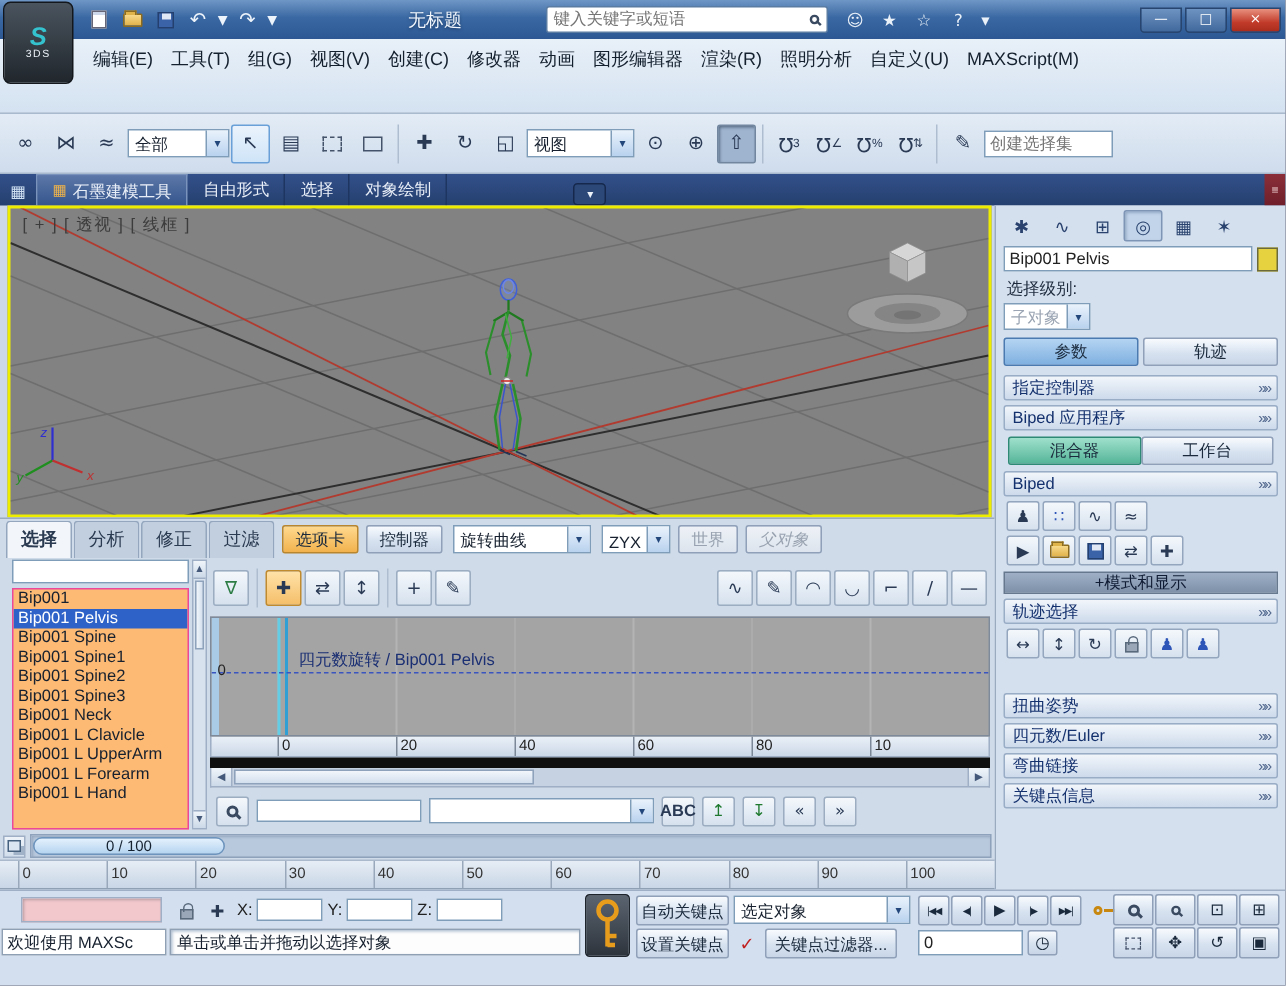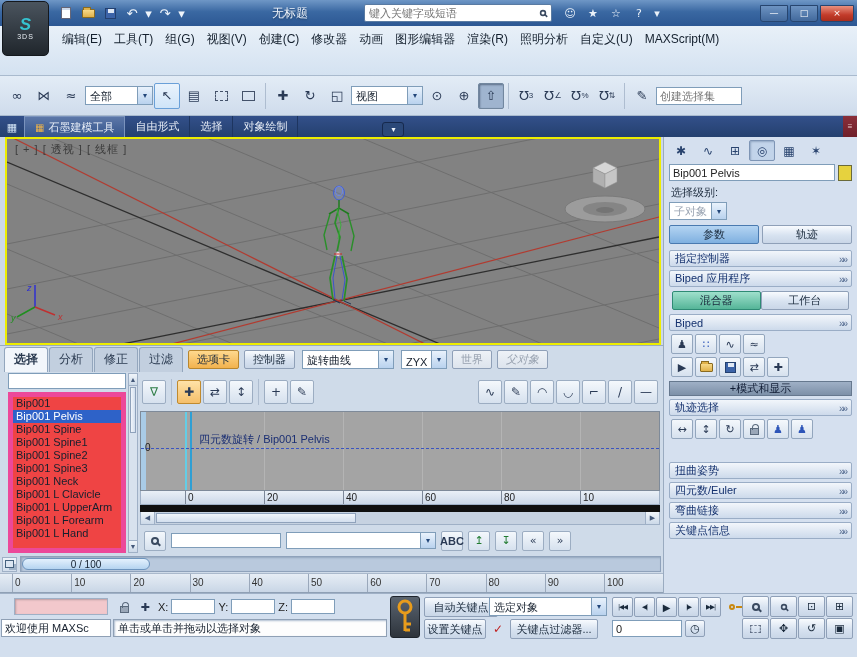--- a/index.html
+++ b/index.html
@@ -127,21 +127,21 @@
 .motion{left:0;top:345px;width:663px;height:210px;background:#cfdbe9;border-top:1px solid #9aabc0}
 .m-tabs{display:flex;align-items:center;height:24px;padding:2px 4px 0;gap:1px}
 .m-tab-item{padding:3px 9px 4px;font-size:12px;background:#c2cfdf;border:1px solid #93a6bd;border-bottom:none;border-radius:3px 3px 0 0;color:#2a3a50}
 .m-tab-item.sel{background:#f2f6fb;font-weight:bold}
 .m-tabs .btn{height:19px;padding:0 8px;margin-left:4px}
 .m-tabs .btn.amber{background:linear-gradient(#ffd98e,#f2b24e);border-color:#b8862e}
 .m-tabs .combo{margin-left:6px}
 .m-body{display:flex;height:186px}
 .m-left{width:170px;padding:3px 2px 3px 8px;display:flex;flex-direction:column;gap:3px}
 .m-filter{height:16px;width:100%}
-.mlist{flex:1;background:#ef4444;border:5px solid #ec4899;overflow:hidden;font-size:11px;line-height:13px}
+.mlist{flex:1;background:#fdba74;border:1px solid #ec4899;overflow:hidden;font-size:11px;line-height:13px}
 .mlist span{display:block;padding:0 3px;white-space:nowrap}
 .mlist span.sel{background:#2e62c8;color:#fff}
 .m-vscroll{width:13px;margin:3px 0;display:flex;flex-direction:column;background:#d8e2ee;border:1px solid #9fb0c6}
 .m-vscroll .vbtn{height:12px;display:flex;align-items:center;justify-content:center;font-size:7px;background:linear-gradient(#f0f5fa,#ccd9e8);border-bottom:1px solid #9fb0c6;color:#44597a}
 .m-vscroll .vbtn:last-child{border-top:1px solid #9fb0c6;border-bottom:none;margin-top:auto}
 .m-vscroll .vthumb{height:46px;margin:1px;background:linear-gradient(90deg,#f2f6fb,#d3dfee);border:1px solid #8fa2bb}
 .m-right{flex:1;display:flex;flex-direction:column;padding:3px 3px 0 2px}
 .m-toolbar{height:38px;display:flex;align-items:center;gap:2px;padding:0 2px}
 .m-toolbar .ibtn{width:24px;height:24px;background:linear-gradient(#f4f8fc,#d6e1ee);border:1px solid #9cadc2;font-size:12px}
 .m-toolbar .ibtn.active{background:linear-gradient(#ffe2a8,#f5bf6a);border-color:#c08a2e}
@@ -179,21 +179,21 @@
 .statusbar{left:0;top:593px;width:857px;height:64px;background:#d3dfee;border-top:1px solid #9fb0c6}
 .sb-pink{left:14px;top:4px;width:94px;height:17px;background:#f2c8cc;border:1px solid #9fb0c6;box-shadow:inset 1px 1px 2px #b89ba0}
 .sb-listener{left:1px;top:25px;width:110px;height:18px;background:#fff;border:1px solid #8fa0b5;font-size:11px;padding:1px 3px;white-space:nowrap;overflow:hidden}
 .sb-prompt{left:113px;top:25px;width:274px;height:18px;background:#fdfdfd;border:1px solid #8fa0b5;box-shadow:inset 1px 1px 2px #aebdd0;font-size:11px;padding:1px 4px;white-space:nowrap;overflow:hidden}
 .sb-lock{left:115px;top:4px;width:18px;height:18px}
 .sb-abs{left:136px;top:4px;width:18px;height:18px;font-size:11px}
 .sb-coords{left:158px;top:5px;display:flex;align-items:center;gap:3px}
 .sb-coords label{font-size:11px;color:#222}
 .sb-coords input{width:44px;height:15px}
 .sb-key{left:390px;top:2px;width:30px;height:42px;background:linear-gradient(#5a6470,#2e343c);border:1px solid #1e242c;border-radius:3px;display:flex;align-items:center;justify-content:center}
-.sb-autokey{left:424px;top:3px;width:74px;height:20px}
+.sb-autokey{left:424px;top:3px;width:62px;height:20px}
 .sb-setkey{left:424px;top:25px;width:62px;height:20px}
 .sb-seldd{left:489px;top:3px;width:118px}
 .sb-check{left:489px;top:26px;width:18px;height:18px;font-size:12px}
 .sb-kf{left:510px;top:25px;width:88px;height:20px}
 .sb-play{left:612px;top:3px;display:flex;gap:1px}
 .sb-play .btn{width:21px;height:20px;font-size:6.5px;letter-spacing:-1px;padding:0}
 .sb-keymode{left:722px;top:3px;width:20px;height:20px}
 .sb-frame{left:612px;top:26px;width:70px;height:17px}
 .sb-timecfg{left:685px;top:26px;width:20px;height:17px;font-size:11px}
 .sb-nav{left:742px;top:2px;display:grid;grid-template-columns:repeat(4,27px);grid-auto-rows:21px;gap:1px}

